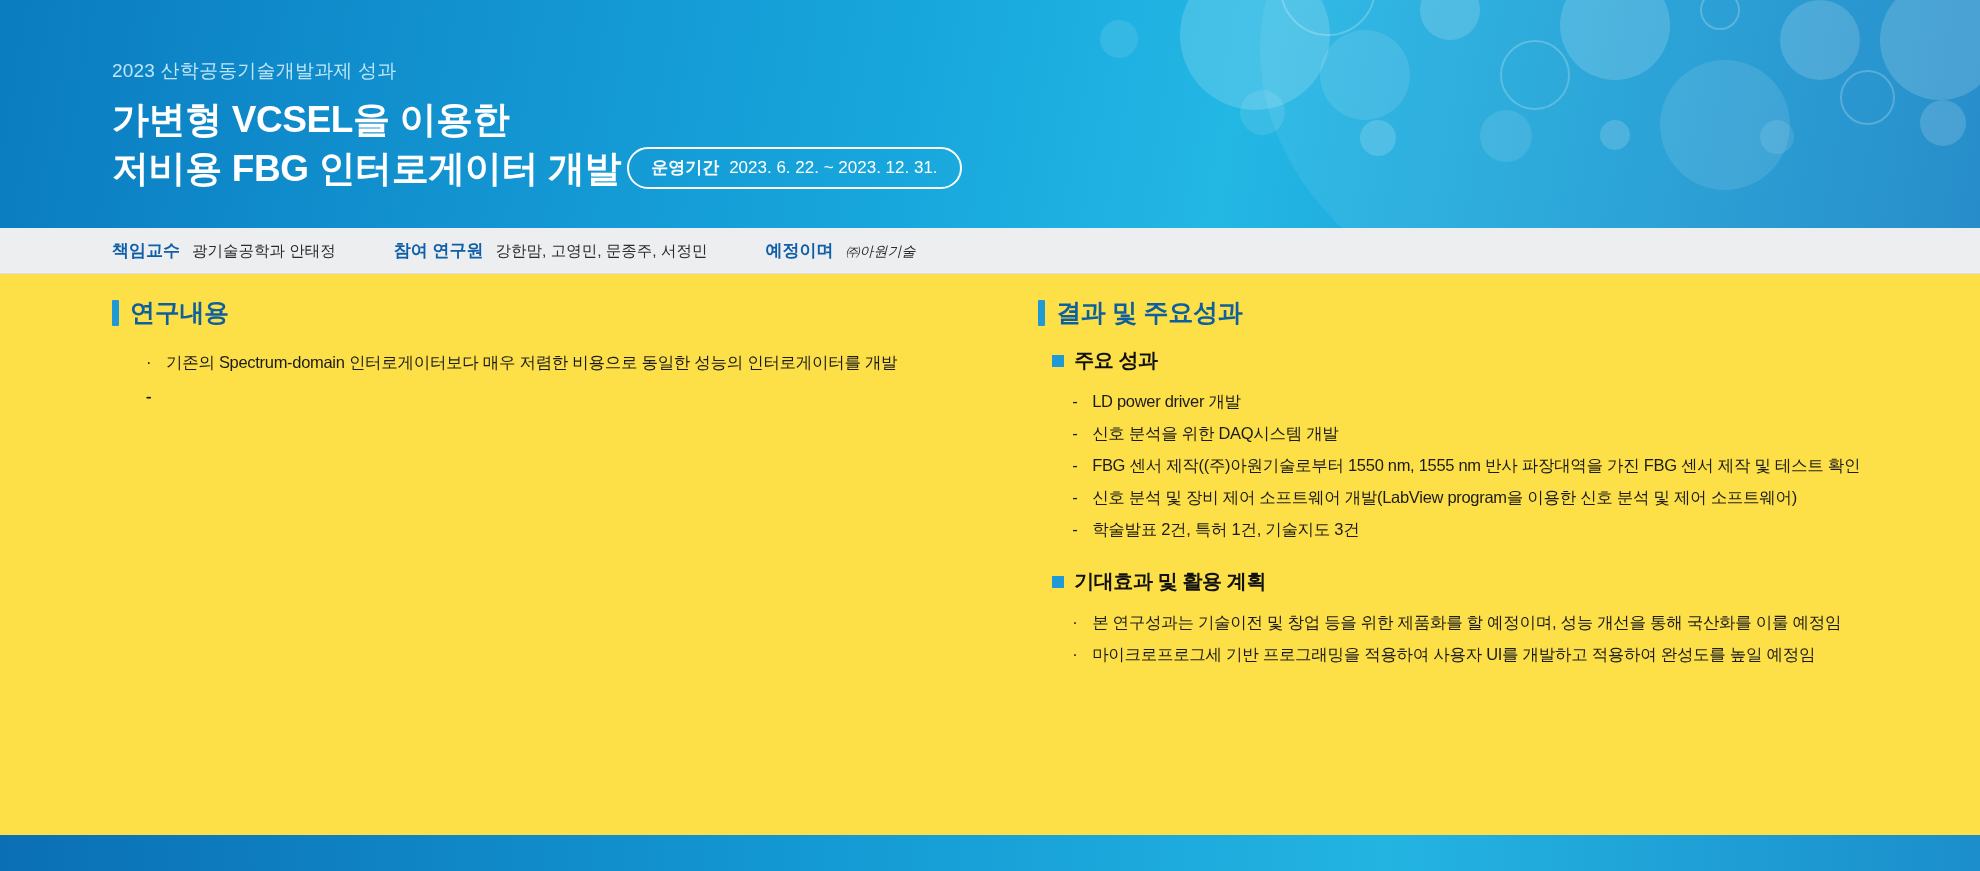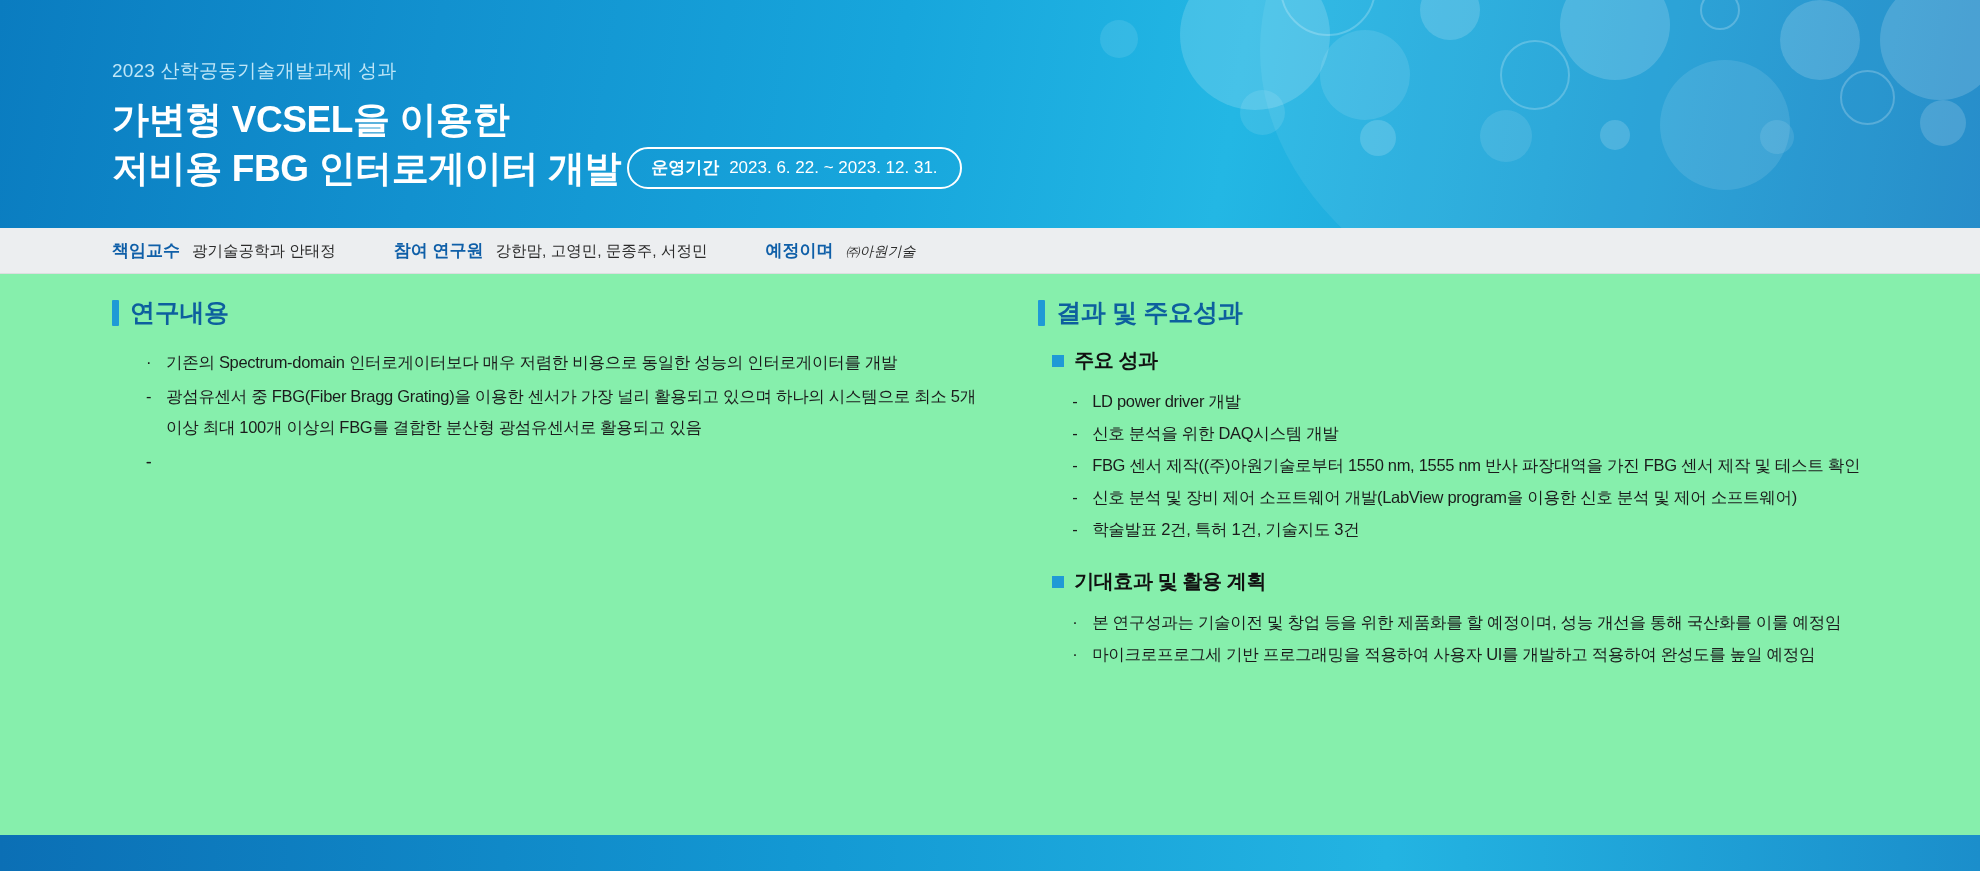--- a/index.html
+++ b/index.html
@@ -7,21 +7,21 @@
     margin: 0; padding: 0;
     width: 1980px; height: 871px;
     background: #ffffff;
     font-family: "Liberation Sans", sans-serif;
     overflow: hidden;
   }
   .page {
     position: relative;
     width: 1980px;
     height: 871px;
-    background: #86efac;
+    background: #fde047;
   }
 
   
   .header {
     position: relative;
     width: 1980px;
     height: 228px;
     background: linear-gradient(100deg, #0a7cc0 0%, #1291cf 22%, #17a6dc 45%, #23b7e4 62%, #1ea3d8 78%, #1785c6 100%);
     overflow: hidden;
     border-bottom-right-radius: 0;
@@ -269,21 +269,20 @@
       </div>
 
 
       <ul class="items">
         <li>
           <span class="mk">·</span>
           <span>기존의 Spectrum-domain 인터로게이터보다 매우 저렴한 비용으로 동일한 성능의 인터로게이터를 개발</span>
         </li>
         <li>
           <span class="mk">-</span>
-          <span>광섬유센서 중 FBG(Fiber Bragg Grating)을 이용한 센서가 가장 널리 활용되고 있으며 하나의 시스템으로 최소 5개 이상 최대 100개 이상의 FBG를 결합한 분산형 광섬유센서로 활용되고 있음</span>
         </li>
         <li>
           <span class="mk">-</span>
         </li>
         <li>
           <span class="mk">-</span>
         </li>
       </ul>
     </div>
 

